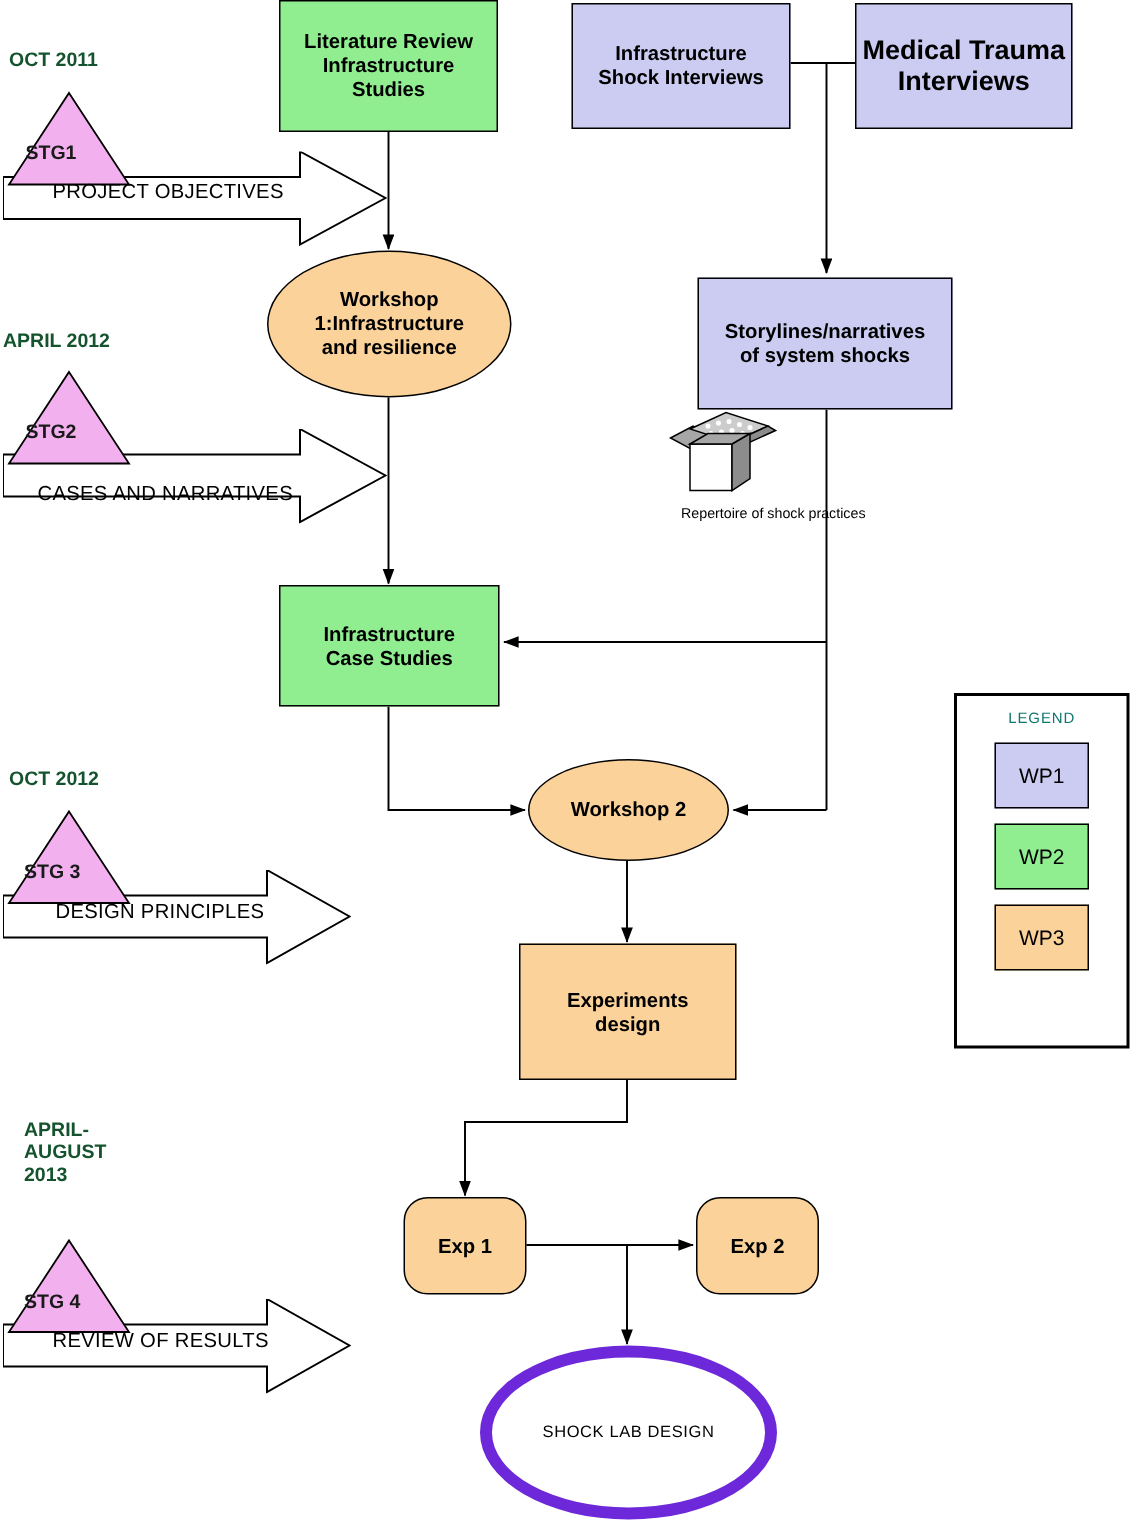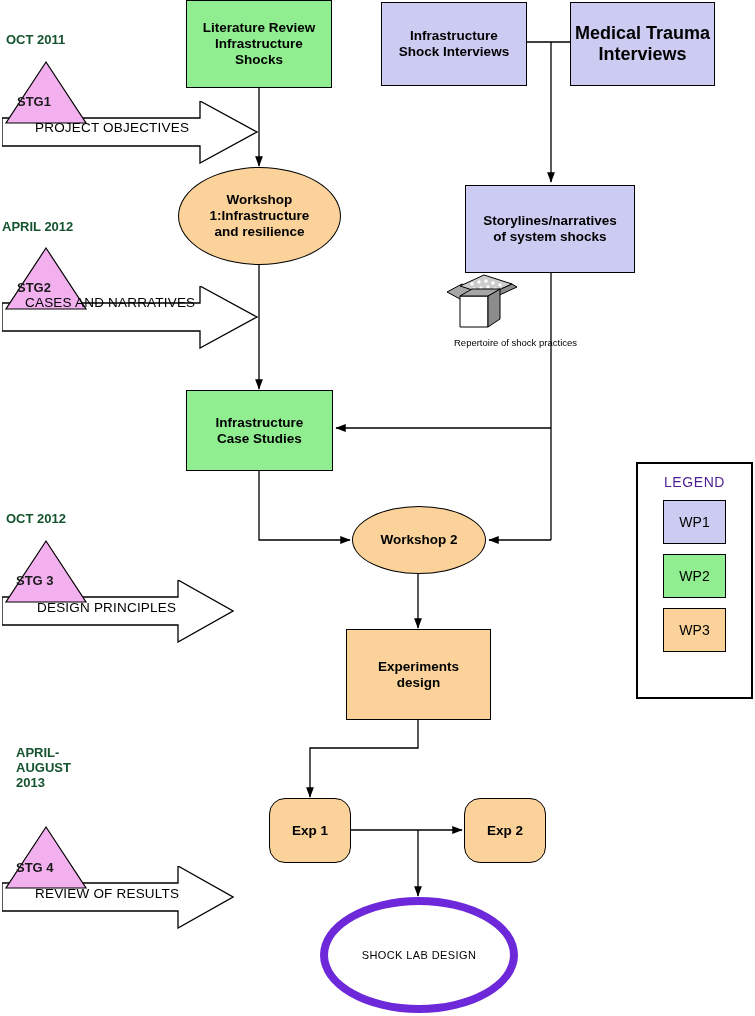--- a/index.html
+++ b/index.html
@@ -64,21 +64,21 @@
     font-size: 13.5px; color: #000; letter-spacing: .2px;
     white-space: nowrap;
   }
 
   
   #legend {
     position: absolute;
     border: 2px solid #000; background: #fff;
   }
   #legend .legend-title {
-    text-align: center; font-size: 14px; color: #4c1d95;
+    text-align: center; font-size: 10px; color: #0f766e;
     letter-spacing: .6px; margin-top: 10px;
   }
   #legend .swatch {
     border: 1px solid #000;
     margin: 10px auto 0 auto;
     width: 63px; height: 44px;
     display: flex; align-items: center; justify-content: center;
     font-size: 14px; color: #000;
   }
 
@@ -125,21 +125,21 @@
       <path d="M418,720 L418,748 L310,748 L310,797" marker-end="url(#ah)"></path>
 
       <path d="M351,830 L462,830" marker-end="url(#ah)"></path>
 
       <path d="M418,830 L418,896" marker-end="url(#ah)"></path>
     </g>
   </svg>
 
   <div class="node wp2" style="left:186px;top:0px;width:146px;height:88px;font-size:13.5px;">Literature Review
 Infrastructure
-Shocks</div>
+Studies</div>
 
   <div class="node wp1" style="left:381px;top:2px;width:146px;height:84px;font-size:13.5px;">Infrastructure
 Shock Interviews</div>
 
   <div class="node wp1" style="left:570px;top:2px;width:145px;height:84px;font-size:18px;">Medical Trauma
 Interviews</div>
 
   <div class="node wp3 ellipse" style="left:178px;top:167px;width:163px;height:98px;font-size:13.5px;">Workshop
 1:Infrastructure
 and resilience</div>
@@ -212,21 +212,21 @@
     <svg width="256" height="63" viewBox="0 0 256 63" xmlns="http://www.w3.org/2000/svg">
       <polygon points="0,17 198,17 198,0 255,31 198,62 198,45 0,45" fill="#ffffff" stroke="#000" stroke-width="1.3"></polygon>
     </svg>
   </div>
   <div class="tri-wrap" style="left:5px;top:248px;width:82px;height:62px;">
     <svg width="82" height="62" viewBox="0 0 82 62" xmlns="http://www.w3.org/2000/svg">
       <polygon points="41,0 81,61 1,61" fill="#f2b0ee" stroke="#000" stroke-width="1.2"></polygon>
     </svg>
   </div>
   <div class="tri-label" style="left:17px;top:280px;">STG2</div>
-  <div class="banner-text" style="left:25px;top:295px;">CASES AND NARRATIVES</div>
+  <div class="banner-text" style="left:25px;top:321px;">CASES AND NARRATIVES</div>
 
   <div class="date" style="left:6px;top:512px;">OCT 2012</div>
 
   <div class="banner" style="left:2px;top:580px;width:232px;height:63px;">
     <svg width="232" height="63" viewBox="0 0 232 63" xmlns="http://www.w3.org/2000/svg">
       <polygon points="0,17 176,17 176,0 231,31 176,62 176,45 0,45" fill="#ffffff" stroke="#000" stroke-width="1.3"></polygon>
     </svg>
   </div>
   <div class="tri-wrap" style="left:5px;top:541px;width:82px;height:62px;">
     <svg width="82" height="62" viewBox="0 0 82 62" xmlns="http://www.w3.org/2000/svg">

